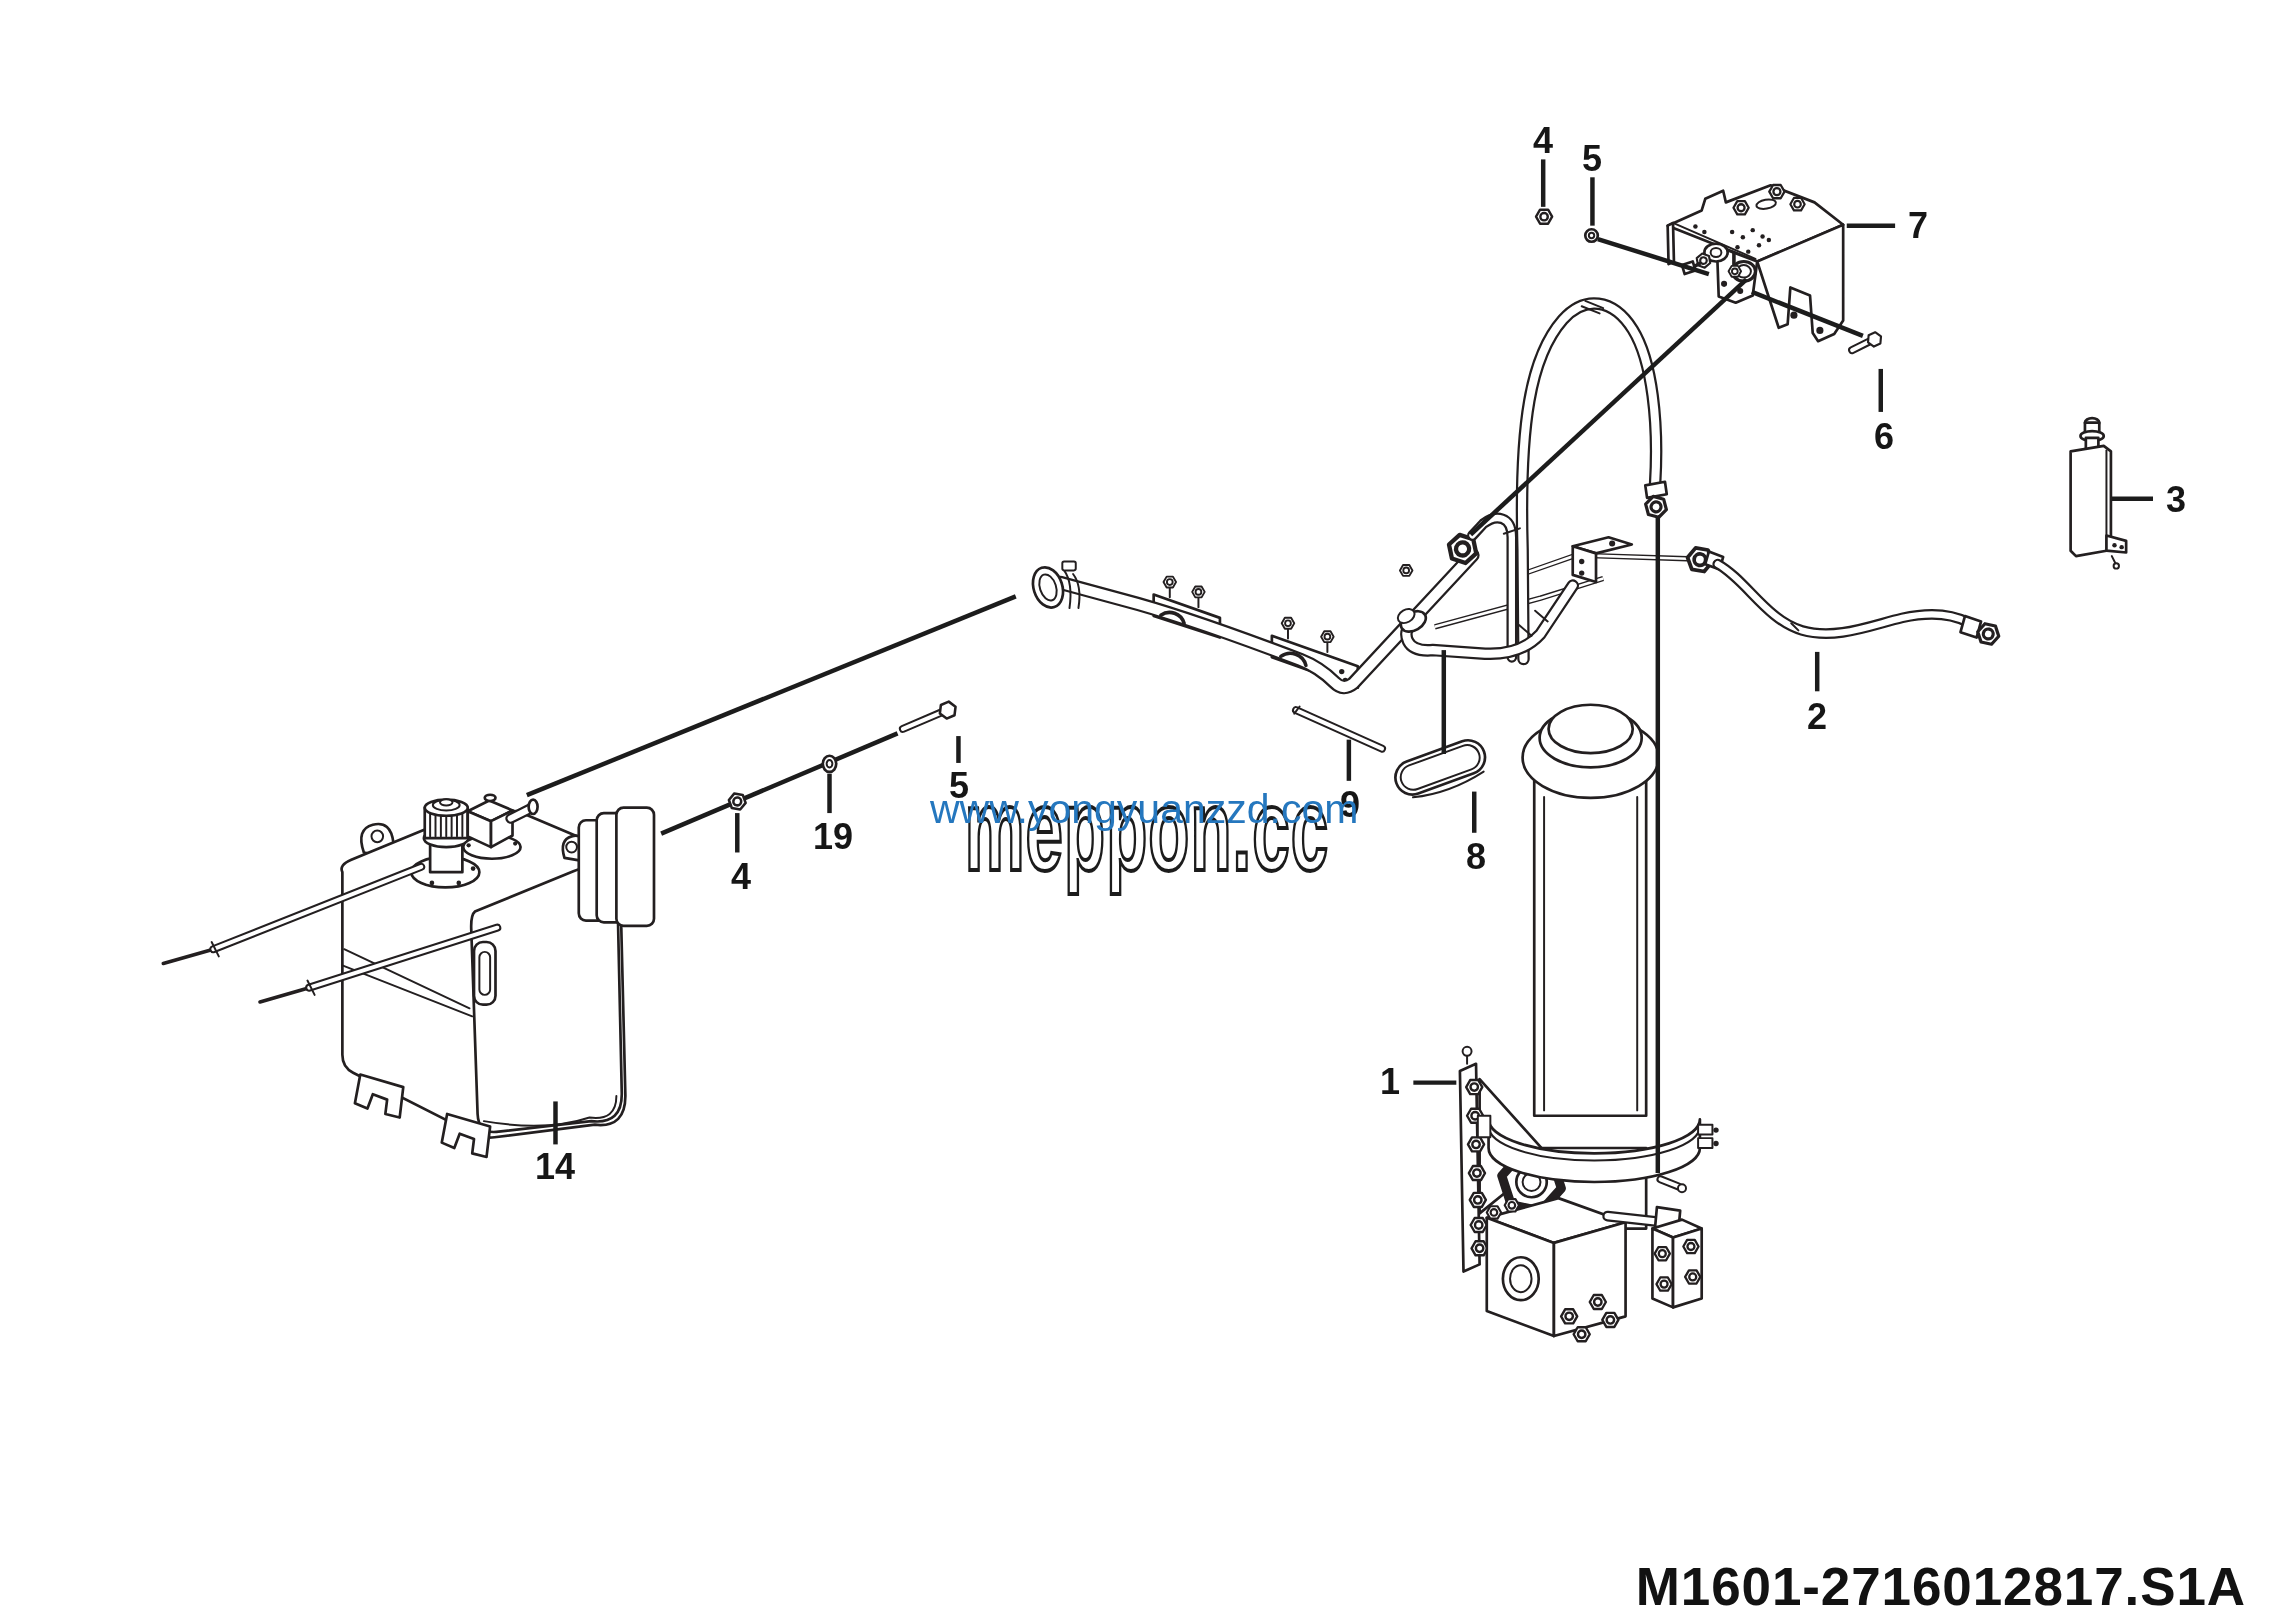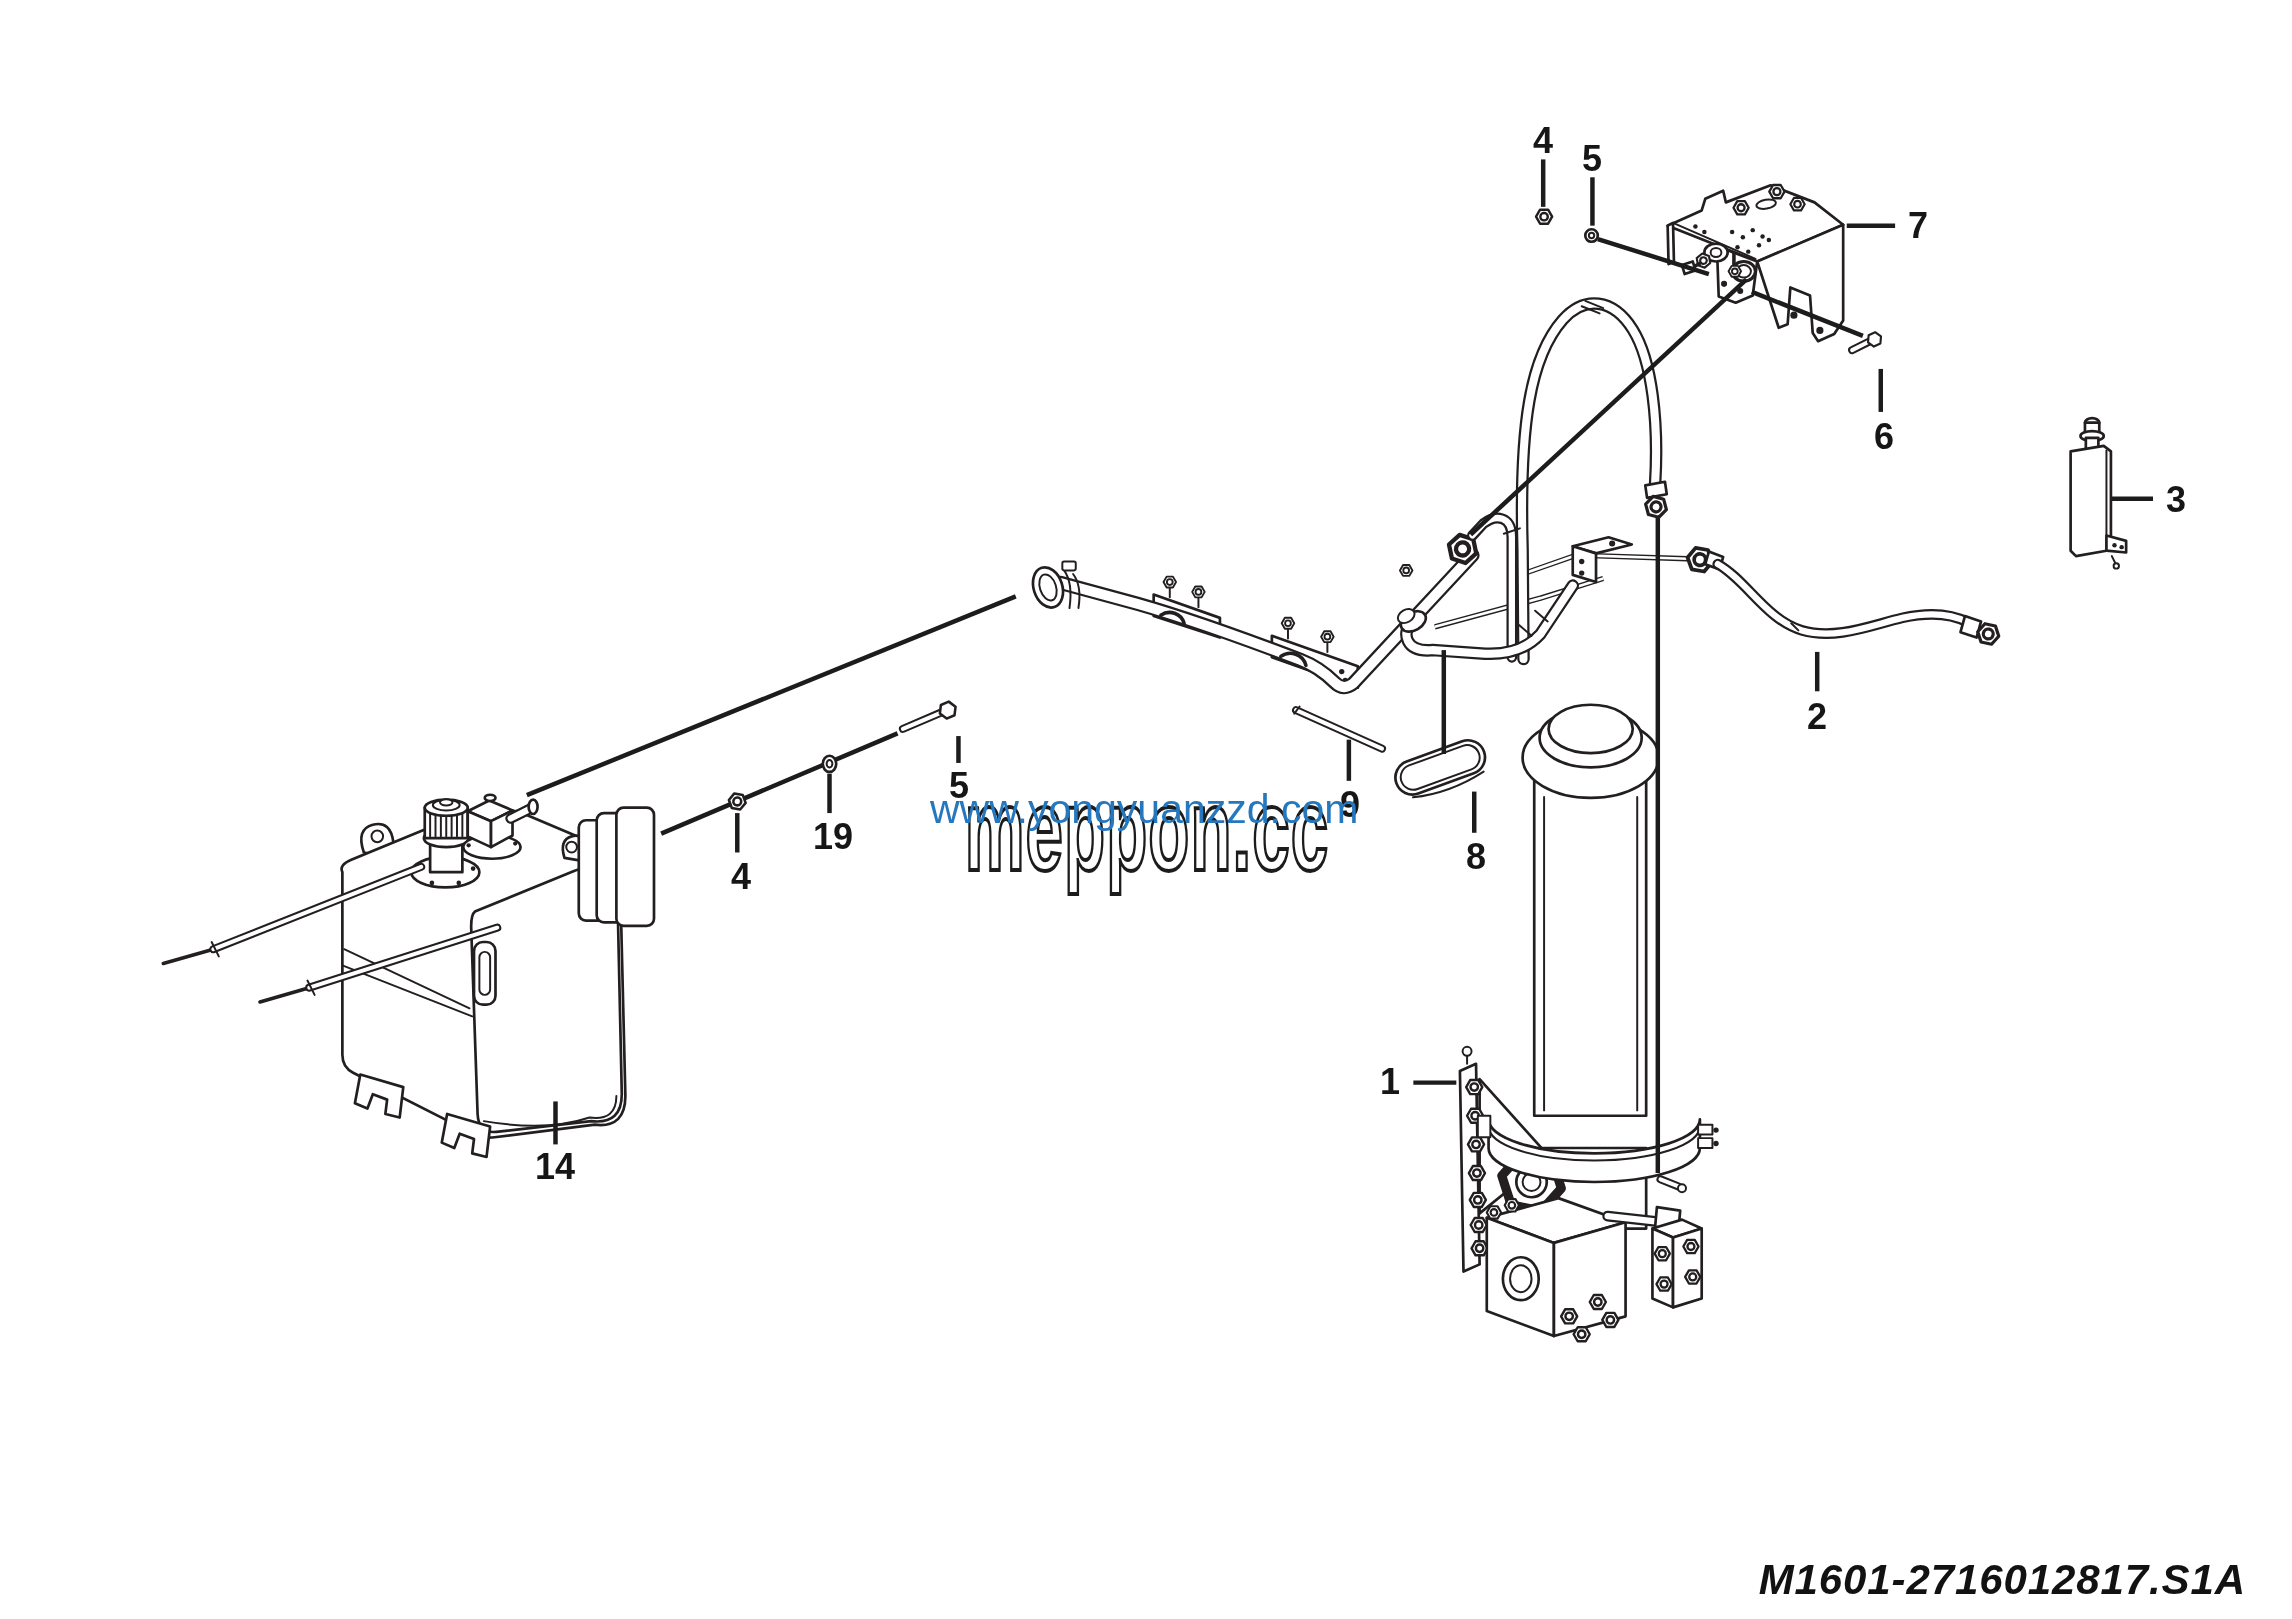--- a/index.html
+++ b/index.html
@@ -26,21 +26,21 @@
   .thin-i{stroke:#ffffff;stroke-width:3;fill:none;}
   .rod-o{stroke:#231f20;stroke-width:9;fill:none;stroke-linecap:round;}
   .rod-i{stroke:#ffffff;stroke-width:4.5;fill:none;stroke-linecap:round;}
 
   .callout{
     position:absolute;transform:translate(-50%,-50%);z-index:2;
     font-weight:bold;font-size:36px;color:#161616;line-height:1;white-space:nowrap;
   }
   .partnum{
     position:absolute;right:47px;top:1556px;z-index:2;
-    font-weight:bold;font-size:42px;letter-spacing:0.9px;color:#121212;white-space:nowrap;font-style:italic;
+    font-weight:bold;font-size:53px;letter-spacing:0.9px;color:#121212;white-space:nowrap;
   }
   .wm-outline{
     position:absolute;left:1147px;top:830px;z-index:3;
     transform:translate(-50%,-50%) scaleX(0.58);
     font-size:116px;font-weight:bold;color:#ffffff;white-space:nowrap;
     -webkit-text-stroke:4px #1c1c1c;letter-spacing:1.8px;line-height:1;
   }
   .wm-blue{
     position:absolute;left:930px;top:789px;z-index:4;
     font-size:41px;font-weight:400;color:var(--wm-blue,#2577be);

